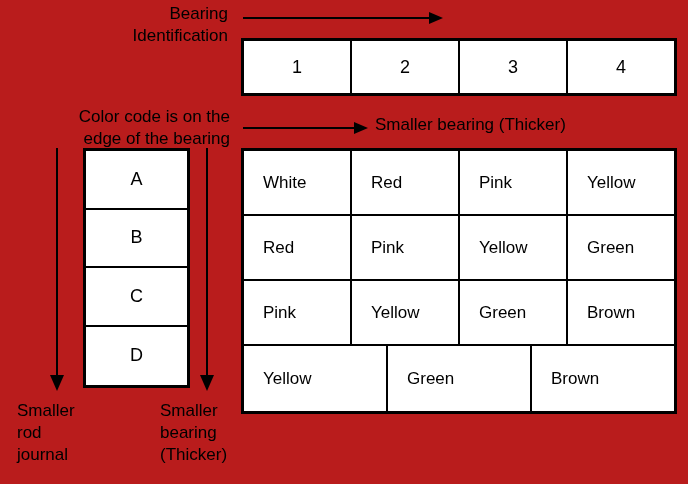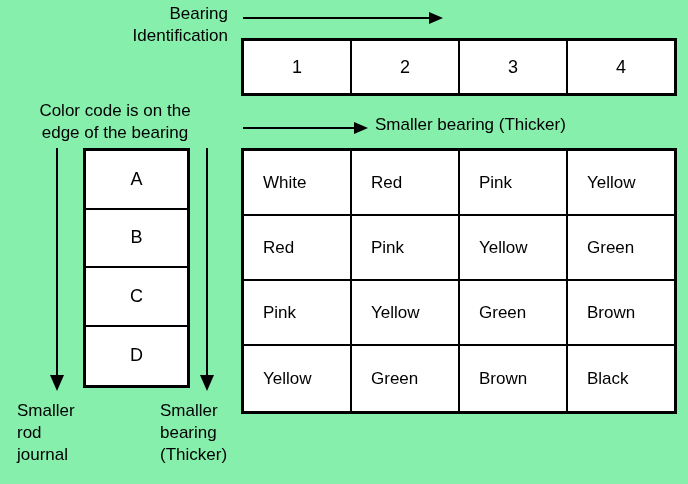--- a/index.html
+++ b/index.html
@@ -4,21 +4,21 @@
 <style>
   html, body {
     margin: 0;
     padding: 0;
     background: #ffffff;
   }
   #page {
     position: relative;
     width: 688px;
     height: 484px;
-    background: #86efac;
+    background: #b91c1c;
     font-family: "Liberation Sans", sans-serif;
     color: #000000;
     overflow: hidden;
   }
 
   .lbl {
     position: absolute;
     font-size: 17px;
     line-height: 22px;
     font-weight: 400;
@@ -28,23 +28,23 @@
 
   
   #bearing-id-label {
     left: 60px;
     top: 3px;
     width: 168px;
     text-align: right;
   }
   #color-code-label {
     left: 0px;
-    top: 100px;
+    top: 106px;
     width: 230px;
-    text-align: center;
+    text-align: right;
   }
   #larger-bore-label {
     left: 450px;
     top: 4px;
     white-space: nowrap;
   }
   #smaller-bearing-label {
     left: 375px;
     top: 114px;
     white-space: nowrap;
@@ -277,17 +277,16 @@
     <div class="row">
       <div class="cell">Pink</div>
       <div class="cell">Yellow</div>
       <div class="cell">Green</div>
       <div class="cell">Brown</div>
     </div>
     <div class="row">
       <div class="cell">Yellow</div>
       <div class="cell">Green</div>
       <div class="cell">Brown</div>
-      <div class="cell">Black</div>
     </div>
   </div>
 
 </div>
 
 </body></html>

